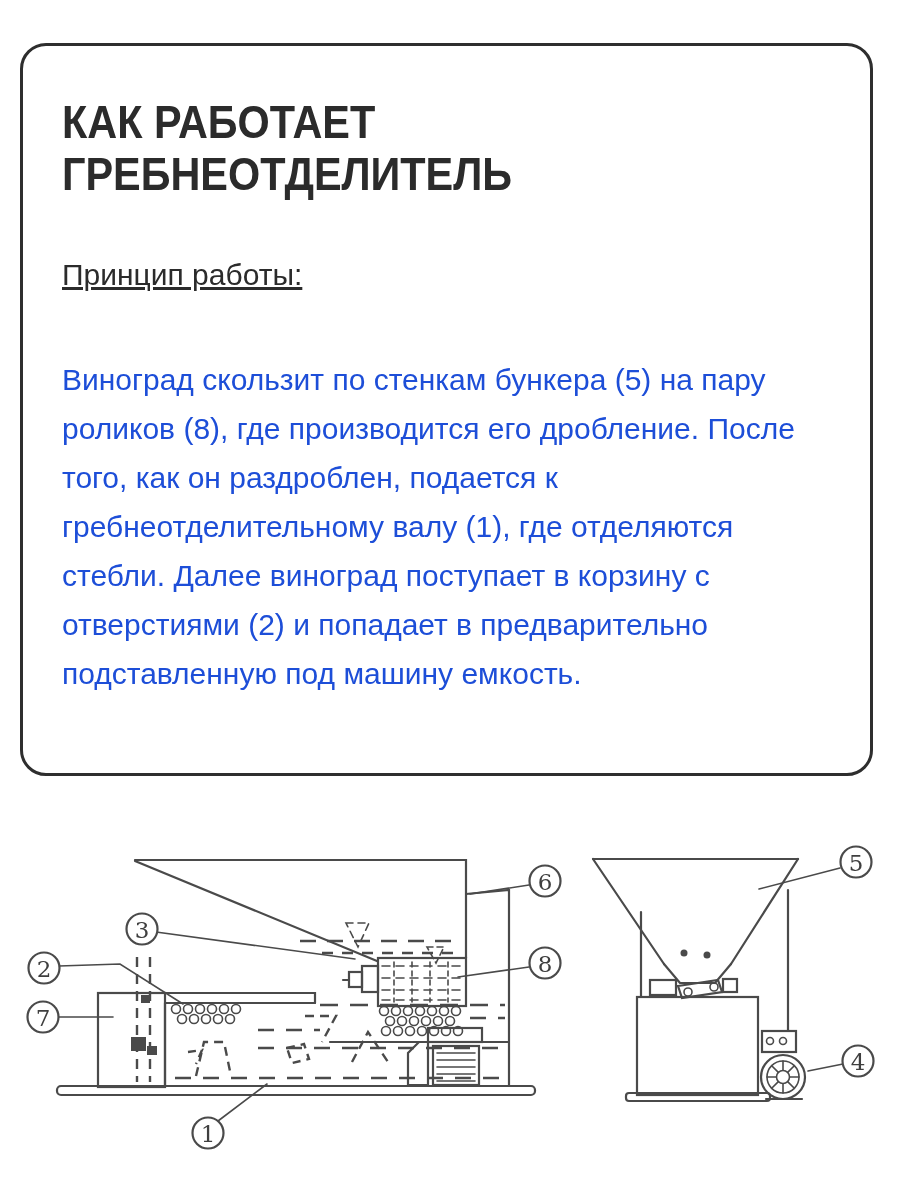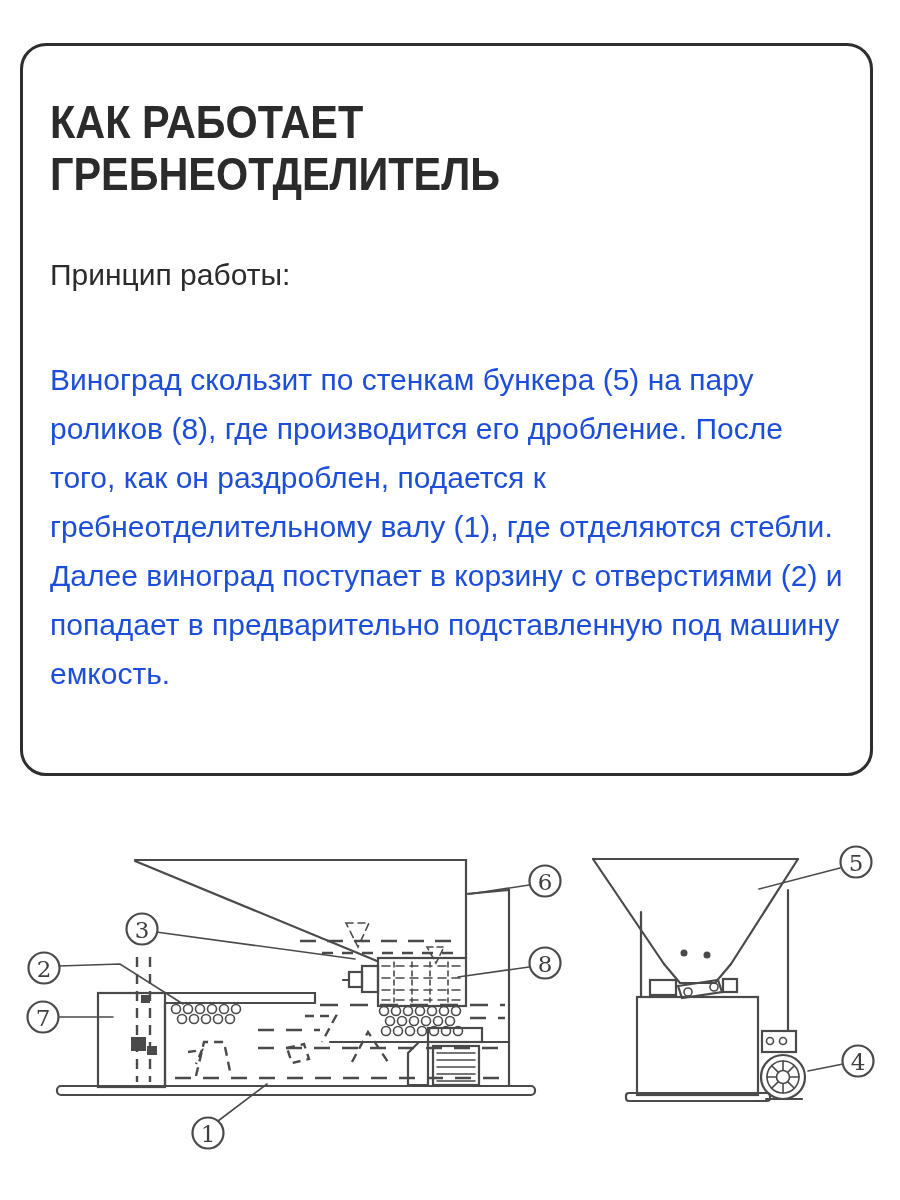--- a/index.html
+++ b/index.html
@@ -6,32 +6,32 @@
   body {
     width:900px; height:1200px; position:relative;
     background:#ffffff; color:#2b2b2b;
     font-family:"Liberation Sans", sans-serif;
     overflow:hidden;
   }
   .card {
     position:absolute; left:20px; top:43px;
     width:853px; height:733px; box-sizing:border-box;
     background:#ffffff; border:3px solid #2e2e2e; border-radius:26px;
-    padding:50px 26px 0 27px;
+    padding:50px 26px 0 39px;
   }
   .card h1 {
     margin:0; width:580px;
     font-size:46px; font-weight:bold; line-height:52px;
     letter-spacing:0; color:#2b2b2b;
     transform:scaleX(0.9); transform-origin:left top;
     white-space:pre-line;
   }
   .subtitle {
     margin:50px 0 0 0;
-    font-size:30px; line-height:49px; color:#2b2b2b;
+    font-size:30px; line-height:49px; color:#2b2b2b;text-decoration:underline;
   }
   .bodytext {
     margin:56px 0 0 0;
     font-size:30px; line-height:49px; color:#1d4ed8;
   }
   .figure {
     position:absolute; left:0; top:800px; width:900px; height:400px;
   }
   svg { display:block; }
   .ln   { stroke:#4a4a4a; stroke-width:2.2; fill:none; stroke-linecap:round; }

